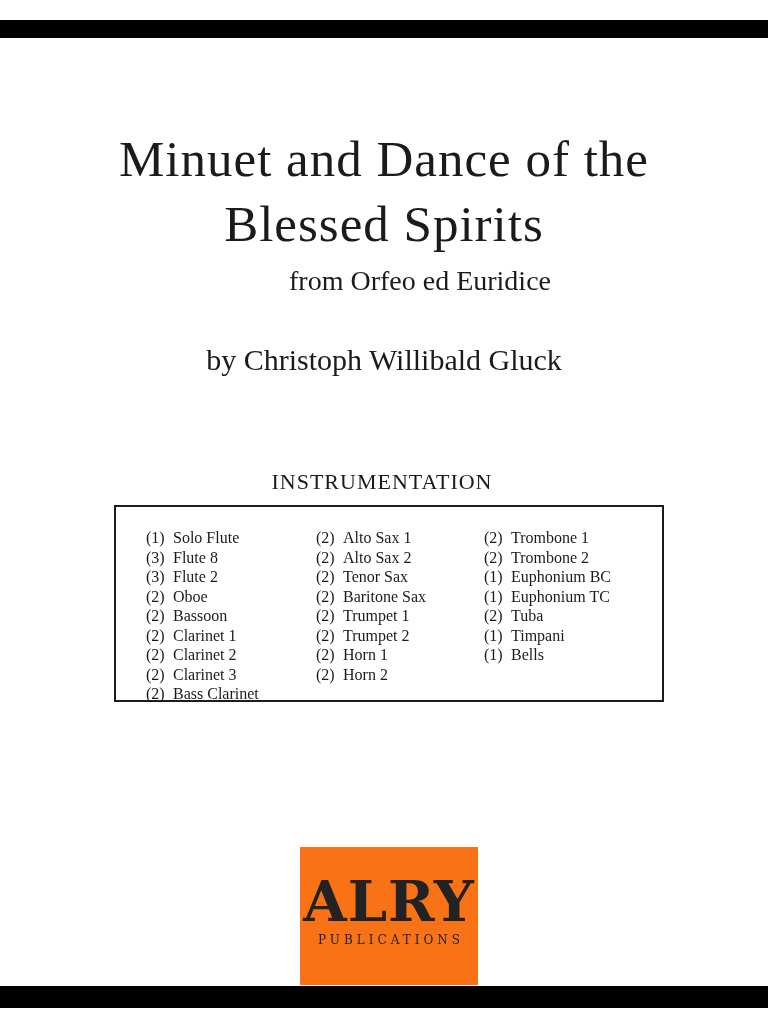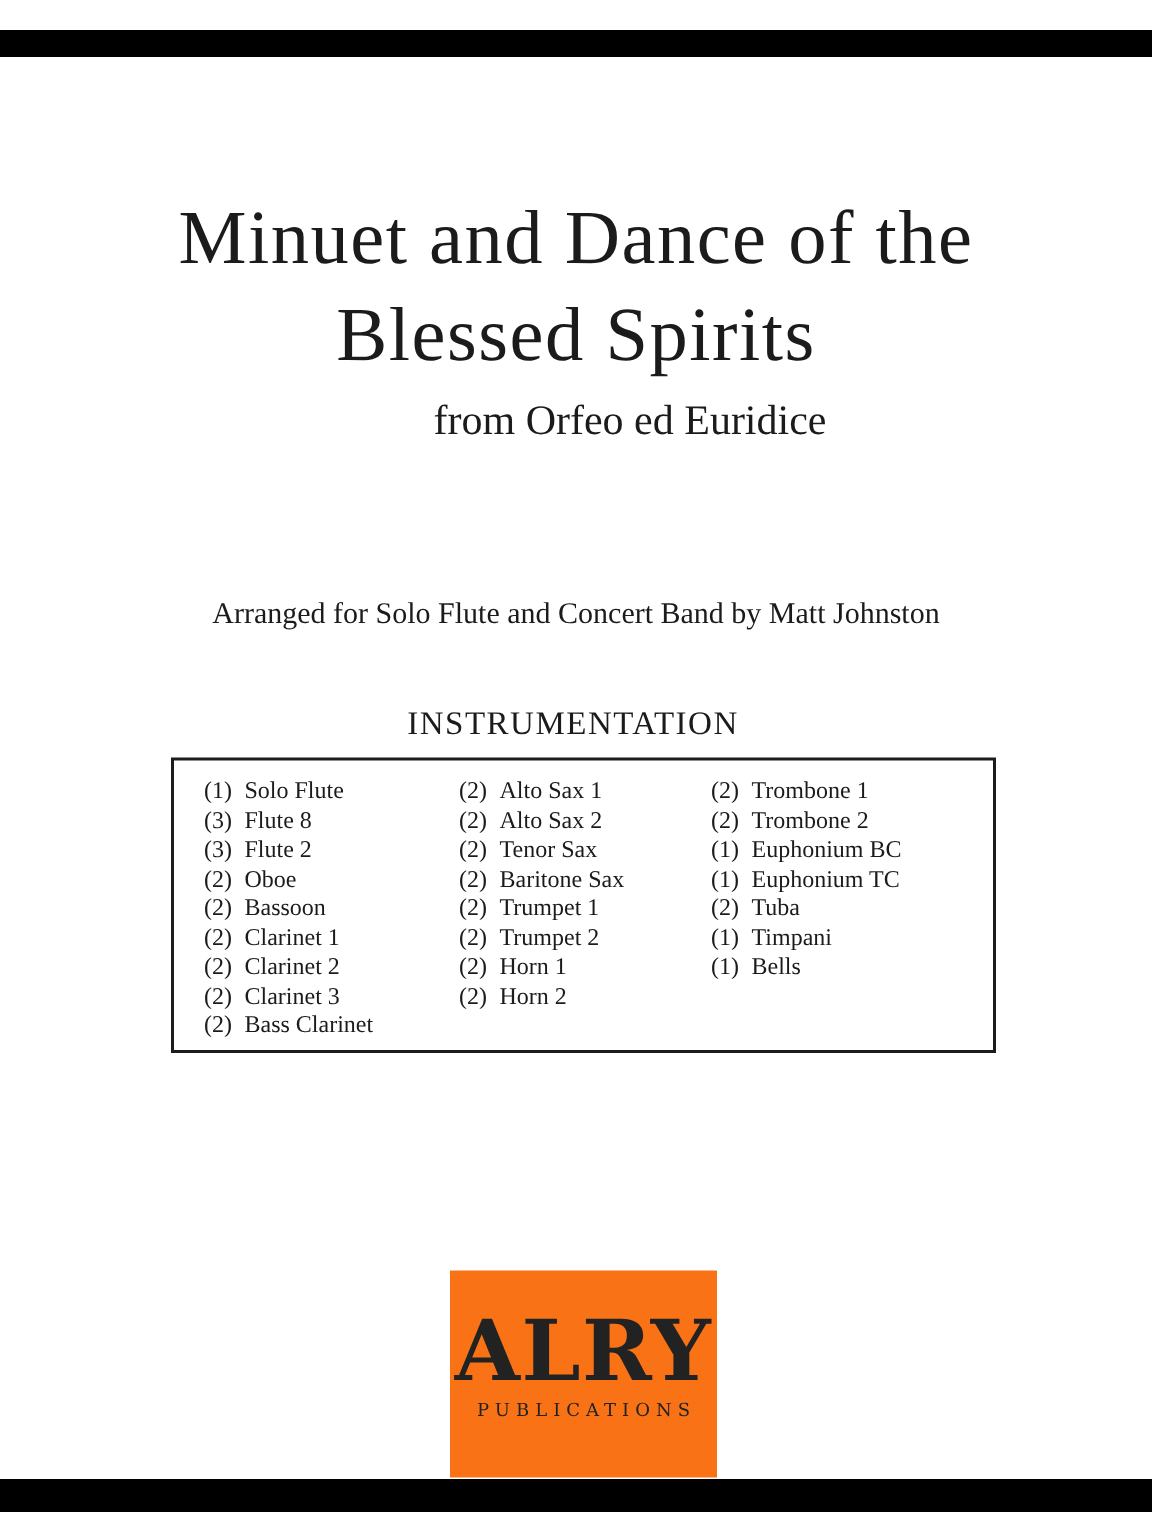--- a/index.html
+++ b/index.html
@@ -43,21 +43,21 @@
 
   .instr-box {
     position:absolute; left:114px; top:505px;
     width:550px; height:197px;
     border:2px solid #1c1c1c;
     box-sizing:border-box;
     background:#ffffff;
   }
   .col {
     position:absolute; top:11px;
-    margin:0; padding:0; list-style:none;
+    margin:10px; padding:0; list-style:none;
     font-size:16px; line-height:19.5px;
     white-space:nowrap;
   }
   .col1 { left:20px; }
   .col2 { left:190px; }
   .col3 { left:358px; }
   .num { display:inline-block; width:27px; }
 
   .logo {
     position:absolute; left:300px; top:847px;
@@ -89,22 +89,22 @@
 
   <div class="bar bar-top"></div>
 
   <h1 class="title">
     <span>Minuet and Dance of the</span>
     <span>Blessed Spirits</span>
   </h1>
 
   <div class="subtitle">from Orfeo ed Euridice</div>
 
+  <div class="composer">by Christoph Willibald Gluck</div>
 
-  <div class="arranger">Arranged for Solo Flute and Concert Band by Matt Johnston</div>
 
   <div class="instr-heading">INSTRUMENTATION</div>
 
   <div class="instr-box">
 
     <ul class="col col1">
       <li><span class="num">(1)</span><span>Solo Flute</span></li>
       <li><span class="num">(3)</span><span>Flute 8</span></li>
       <li><span class="num">(3)</span><span>Flute 2</span></li>
       <li><span class="num">(2)</span><span>Oboe</span></li>

